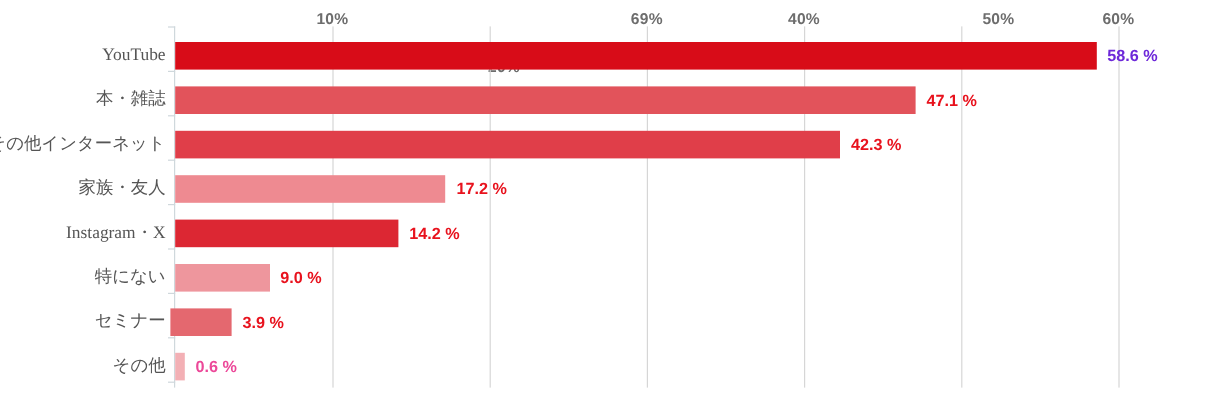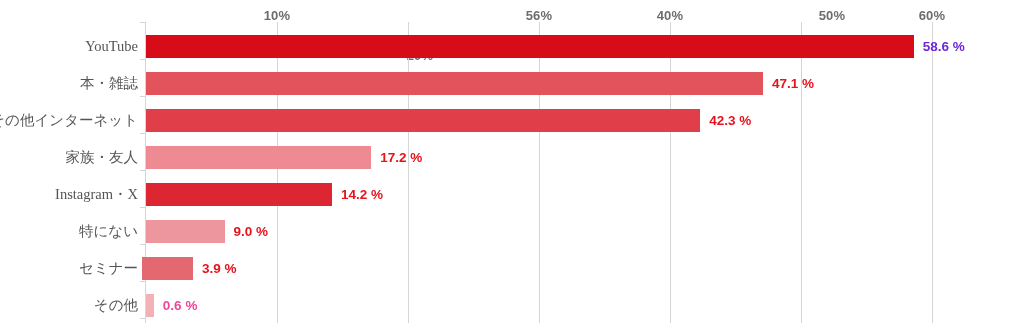--- a/index.html
+++ b/index.html
@@ -104,21 +104,21 @@
 </head>
 <body>
 
 <div id="chart">
 
   <div class="axis-line"></div>
 
   <div id="xticks">
       <div class="x-tick-label" style="left: 277px;">10%</div>
       <div class="x-tick-label" style="left: 420px; margin-top: 40px;">20%</div>
-      <div class="x-tick-label" style="left: 539px;">56%</div>
+      <div class="x-tick-label" style="left: 539px;">69%</div>
       <div class="x-tick-label" style="left: 670px;">40%</div>
       <div class="x-tick-label" style="left: 832px;">50%</div>
       <div class="x-tick-label" style="left: 932px;">60%</div>
     </div>
   <div id="gridlines">
       <div class="gridline" style="left: 277px;"></div>
       <div class="gridline" style="left: 408px;"></div>
       <div class="gridline" style="left: 539px;"></div>
       <div class="gridline" style="left: 670px;"></div>
       <div class="gridline" style="left: 801px;"></div>

